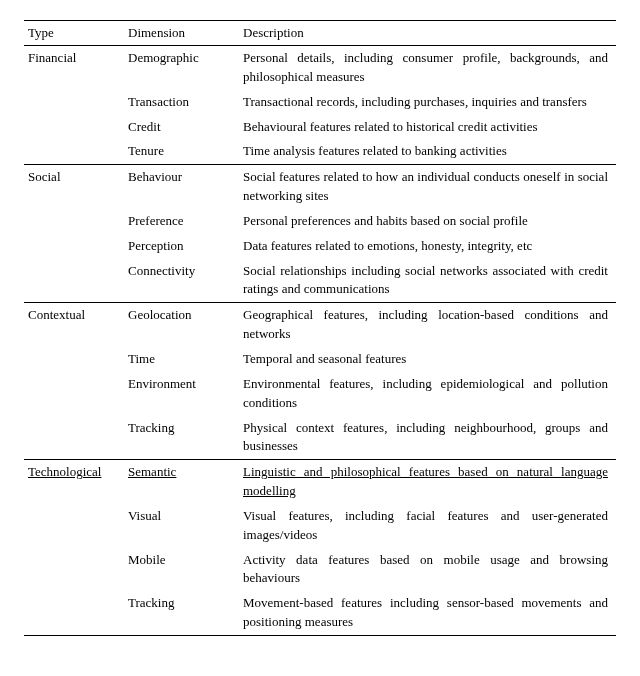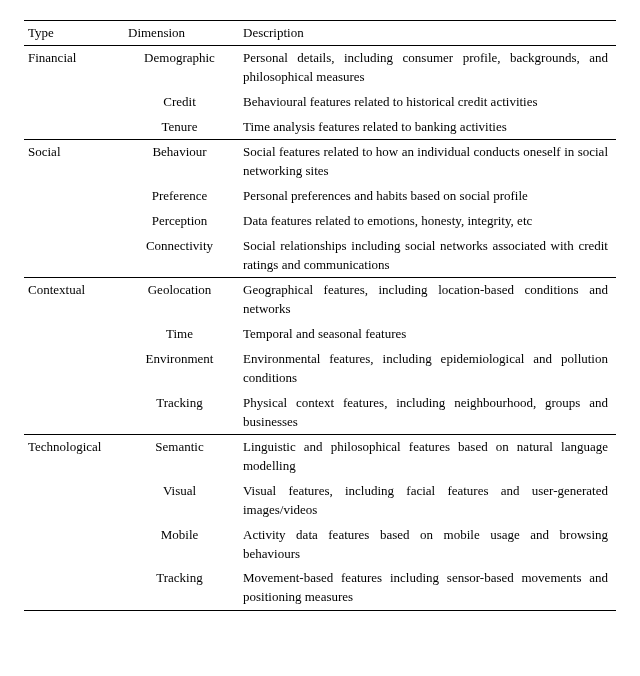--- a/index.html
+++ b/index.html
@@ -36,21 +36,20 @@
       vertical-align: top;
       line-height: 1.45;
     }
     td.type-cell {
       white-space: nowrap;
       font-weight: normal;
       padding-top: 3px;
     }
     td.dim-cell {
       white-space: nowrap;
-      text-align: center;
     }
     td.desc-cell {
       text-align: justify;
     }
     col.col-type { width: 100px; }
     col.col-dim  { width: 115px; }
     col.col-desc { width: auto; }
   </style>
 </head>
 <body>
@@ -66,20 +65,25 @@
       <th>Type</th>
       <th>Dimension</th>
       <th>Description</th>
     </tr>
   </thead>
   <tbody id="table-body">
   <tr>
         <td class="type-cell">Financial</td>
         <td class="dim-cell">Demographic</td>
         <td class="desc-cell">Personal details, including consumer profile, backgrounds, and philosophical measures</td>
+      </tr>
+      <tr>
+        <td class="type-cell"></td>
+        <td class="dim-cell">Transaction</td>
+        <td class="desc-cell">Transactional records, including purchases, inquiries and transfers</td>
       </tr>
       <tr>
         <td class="type-cell"></td>
         <td class="dim-cell">Credit</td>
         <td class="desc-cell">Behavioural features related to historical credit activities</td>
       </tr>
       <tr>
         <td class="type-cell"></td>
         <td class="dim-cell">Tenure</td>
         <td class="desc-cell">Time analysis features related to banking activities</td>
@@ -117,21 +121,21 @@
       <tr>
         <td class="type-cell"></td>
         <td class="dim-cell">Environment</td>
         <td class="desc-cell">Environmental features, including epidemiological and pollution conditions</td>
       </tr>
       <tr>
         <td class="type-cell"></td>
         <td class="dim-cell">Tracking</td>
         <td class="desc-cell">Physical context features, including neighbourhood, groups and businesses</td>
       </tr>
-      <tr style="border-top: 1px solid rgb(0, 0, 0);">
+      <tr style="border-top: 1px solid rgb(0, 0, 0); text-decoration: underline;">
         <td class="type-cell">Technological</td>
         <td class="dim-cell">Semantic</td>
         <td class="desc-cell">Linguistic and philosophical features based on natural language modelling</td>
       </tr>
       <tr>
         <td class="type-cell"></td>
         <td class="dim-cell">Visual</td>
         <td class="desc-cell">Visual features, including facial features and user-generated images/videos</td>
       </tr>
       <tr>

